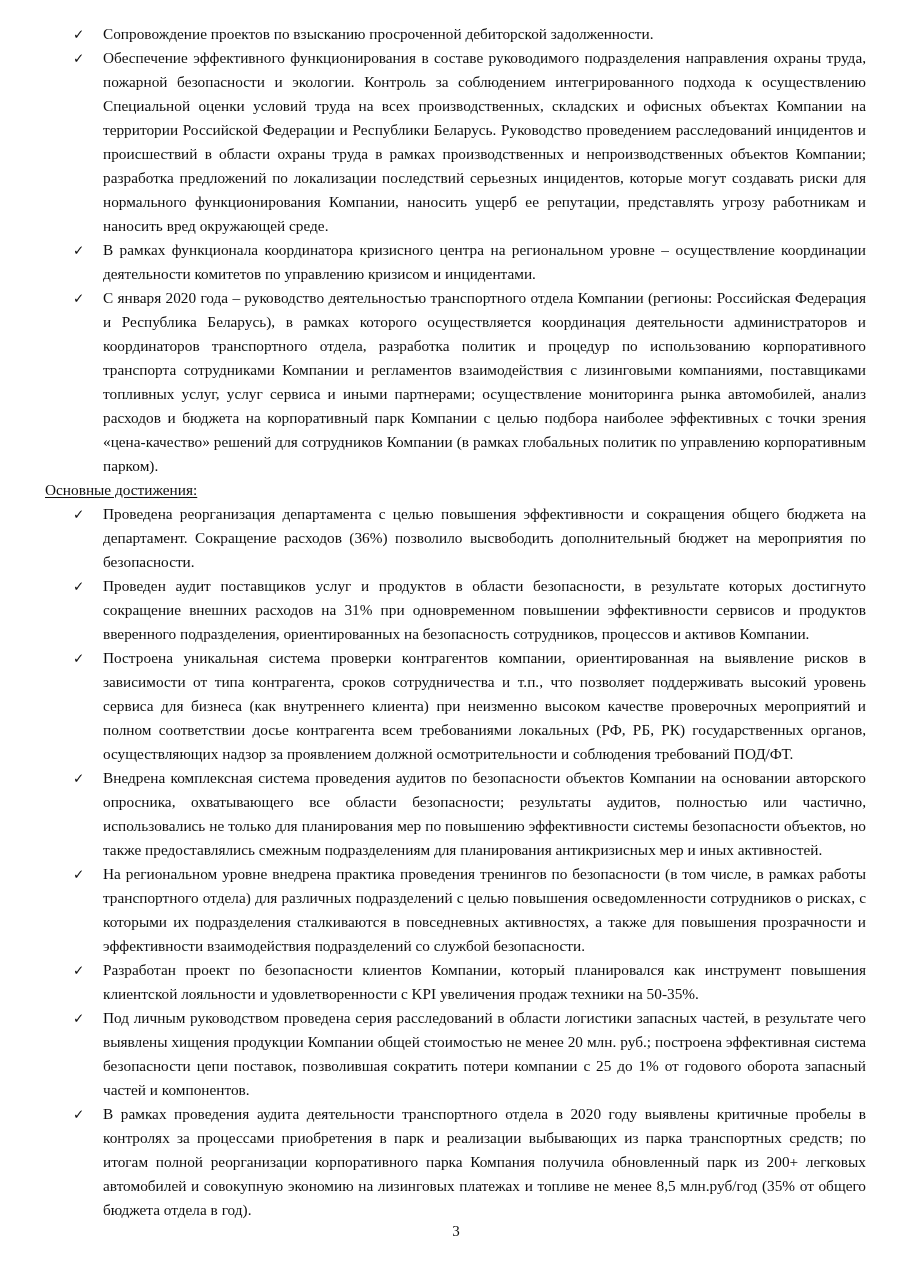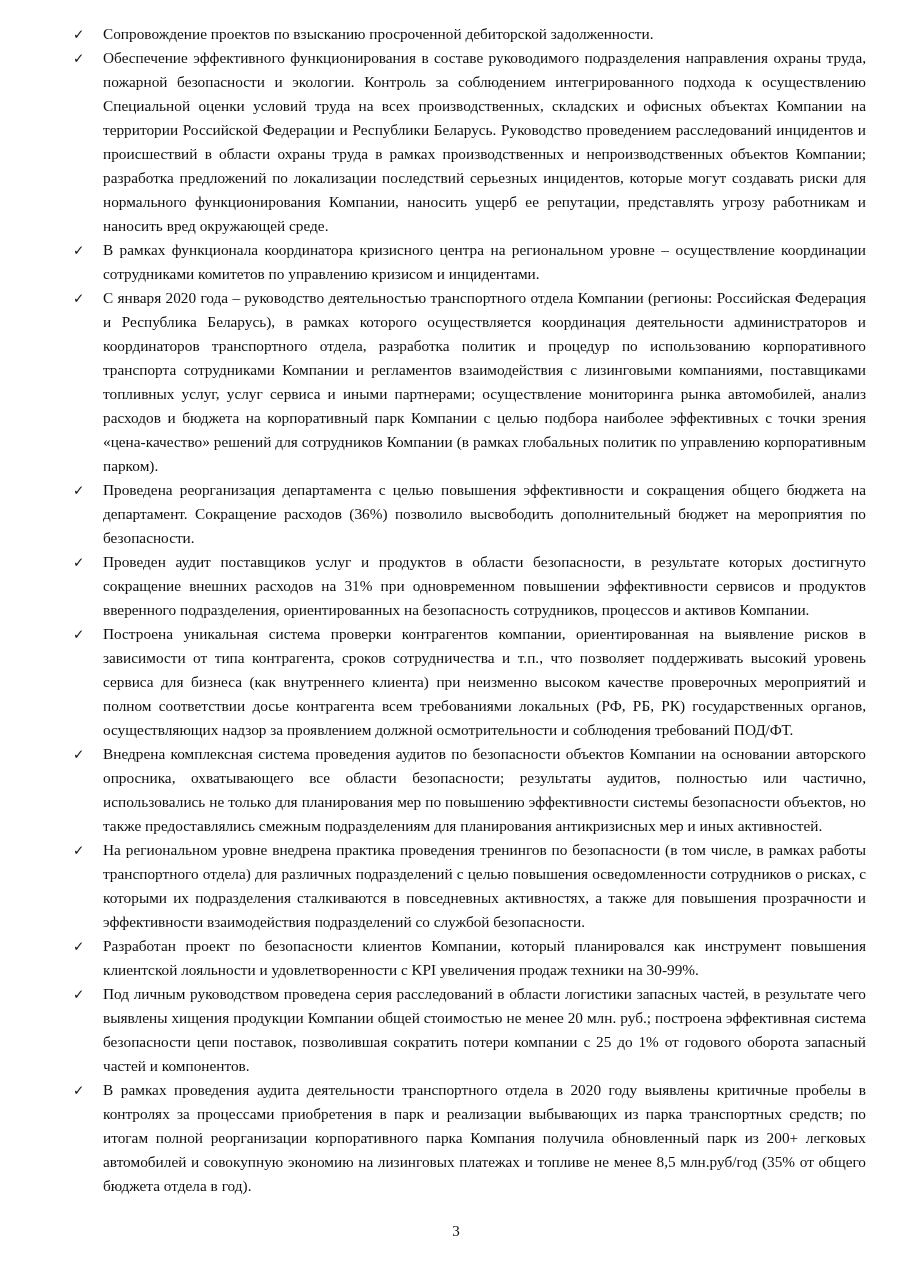--- a/index.html
+++ b/index.html
@@ -98,28 +98,29 @@
       <li class="check-item">
         <span class="check-mark">✓</span>
         <span class="item-text">Сопровождение проектов по взысканию просроченной дебиторской задолженности.</span>
       </li>
       <li class="check-item">
         <span class="check-mark">✓</span>
         <span class="item-text">Обеспечение эффективного функционирования в составе руководимого подразделения направления охраны труда, пожарной безопасности и экологии. Контроль за соблюдением интегрированного подхода к осуществлению Специальной оценки условий труда на всех производственных, складских и офисных объектах Компании на территории Российской Федерации и Республики Беларусь. Руководство проведением расследований инцидентов и происшествий в области охраны труда в рамках производственных и непроизводственных объектов Компании; разработка предложений по локализации последствий серьезных инцидентов, которые могут создавать риски для нормального функционирования Компании, наносить ущерб ее репутации, представлять угрозу работникам и наносить вред окружающей среде.</span>
       </li>
       <li class="check-item">
         <span class="check-mark">✓</span>
-        <span class="item-text">В рамках функционала координатора кризисного центра на региональном уровне – осуществление координации сотрудниками комитетов по управлению кризисом и инцидентами.</span>
+        <span class="item-text">В рамках функционала координатора кризисного центра на региональном уровне – осуществление координации деятельности комитетов по управлению кризисом и инцидентами.</span>
       </li>
       <li class="check-item">
         <span class="check-mark">✓</span>
         <span class="item-text">С января 2020 года – руководство деятельностью транспортного отдела Компании (регионы: Российская Федерация и Республика Беларусь), в рамках которого осуществляется координация деятельности администраторов и координаторов транспортного отдела, разработка политик и процедур по использованию корпоративного транспорта сотрудниками Компании и регламентов взаимодействия с лизинговыми компаниями, поставщиками топливных услуг, услуг сервиса и иными партнерами; осуществление мониторинга рынка автомобилей, анализ расходов и бюджета на корпоративный парк Компании с целью подбора наиболее эффективных с точки зрения «цена-качество» решений для сотрудников Компании (в рамках глобальных политик по управлению корпоративным парком).</span>
       </li>
     </ul>
 
+    <div class="section-heading">Основные достижения:</div>
 
     <ul class="check-list">
       <li class="check-item">
         <span class="check-mark">✓</span>
         <span class="item-text">Проведена реорганизация департамента с целью повышения эффективности и сокращения общего бюджета на департамент. Сокращение расходов (36%) позволило высвободить дополнительный бюджет на мероприятия по безопасности.</span>
       </li>
       <li class="check-item">
         <span class="check-mark">✓</span>
         <span class="item-text">Проведен аудит поставщиков услуг и продуктов в области безопасности, в результате которых достигнуто сокращение внешних расходов на 31% при одновременном повышении эффективности сервисов и продуктов вверенного подразделения, ориентированных на безопасность сотрудников, процессов и активов Компании.</span>
       </li>
@@ -130,21 +131,21 @@
       <li class="check-item">
         <span class="check-mark">✓</span>
         <span class="item-text">Внедрена комплексная система проведения аудитов по безопасности объектов Компании на основании авторского опросника, охватывающего все области безопасности; результаты аудитов, полностью или частично, использовались не только для планирования мер по повышению эффективности системы безопасности объектов, но также предоставлялись смежным подразделениям для планирования антикризисных мер и иных активностей.</span>
       </li>
       <li class="check-item">
         <span class="check-mark">✓</span>
         <span class="item-text">На региональном уровне внедрена практика проведения тренингов по безопасности (в том числе, в рамках работы транспортного отдела) для различных подразделений с целью повышения осведомленности сотрудников о рисках, с которыми их подразделения сталкиваются в повседневных активностях, а также для повышения прозрачности и эффективности взаимодействия подразделений со службой безопасности.</span>
       </li>
       <li class="check-item">
         <span class="check-mark">✓</span>
-        <span class="item-text">Разработан проект по безопасности клиентов Компании, который планировался как инструмент повышения клиентской лояльности и удовлетворенности с KPI увеличения продаж техники на 30-99%.</span>
+        <span class="item-text">Разработан проект по безопасности клиентов Компании, который планировался как инструмент повышения клиентской лояльности и удовлетворенности с KPI увеличения продаж техники на 50-35%.</span>
       </li>
       <li class="check-item">
         <span class="check-mark">✓</span>
         <span class="item-text">Под личным руководством проведена серия расследований в области логистики запасных частей, в результате чего выявлены хищения продукции Компании общей стоимостью не менее 20 млн. руб.; построена эффективная система безопасности цепи поставок, позволившая сократить потери компании с 25 до 1% от годового оборота запасный частей и компонентов.</span>
       </li>
       <li class="check-item">
         <span class="check-mark">✓</span>
         <span class="item-text">В рамках проведения аудита деятельности транспортного отдела в 2020 году выявлены критичные пробелы в контролях за процессами приобретения в парк и реализации выбывающих из парка транспортных средств; по итогам полной реорганизации корпоративного парка Компания получила обновленный парк из 200+ легковых автомобилей и совокупную экономию на лизинговых платежах и топливе не менее 8,5 млн.руб/год (35% от общего бюджета отдела в год).</span>
       </li>
     </ul>

